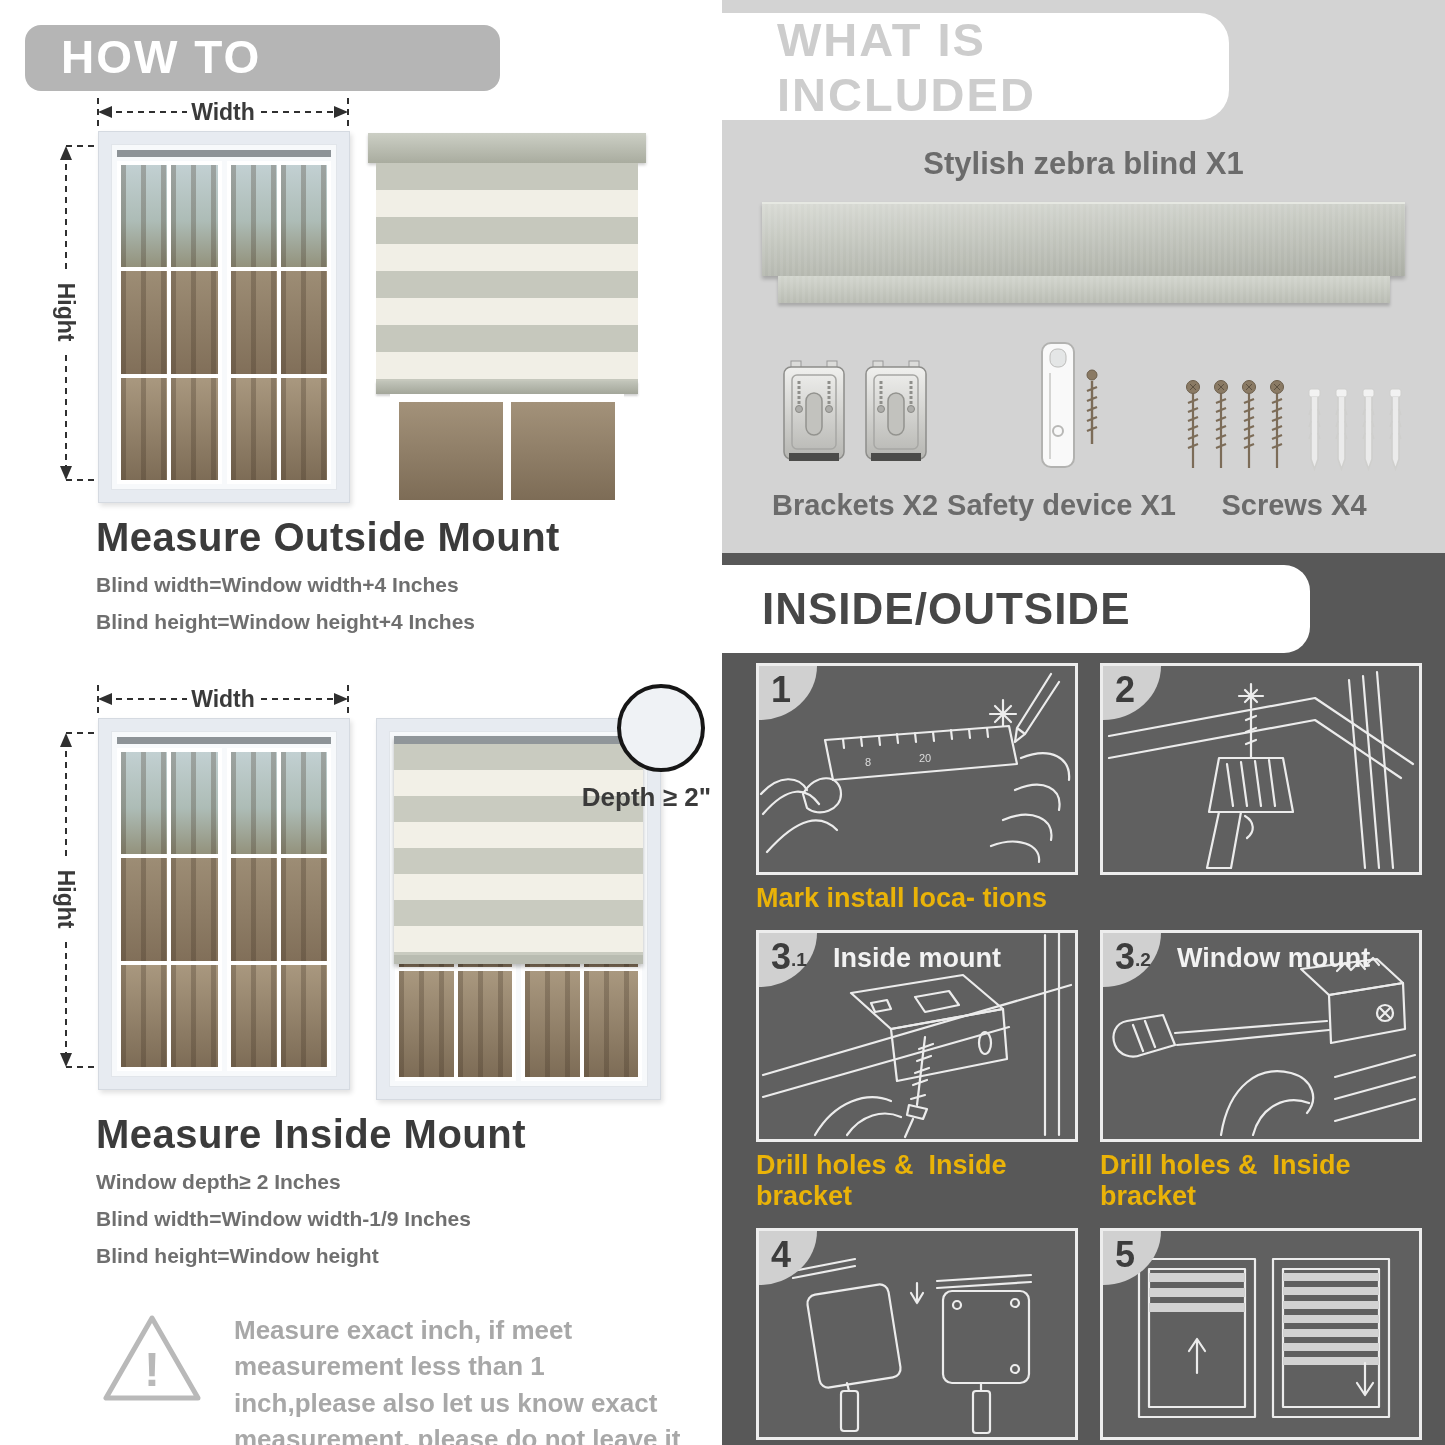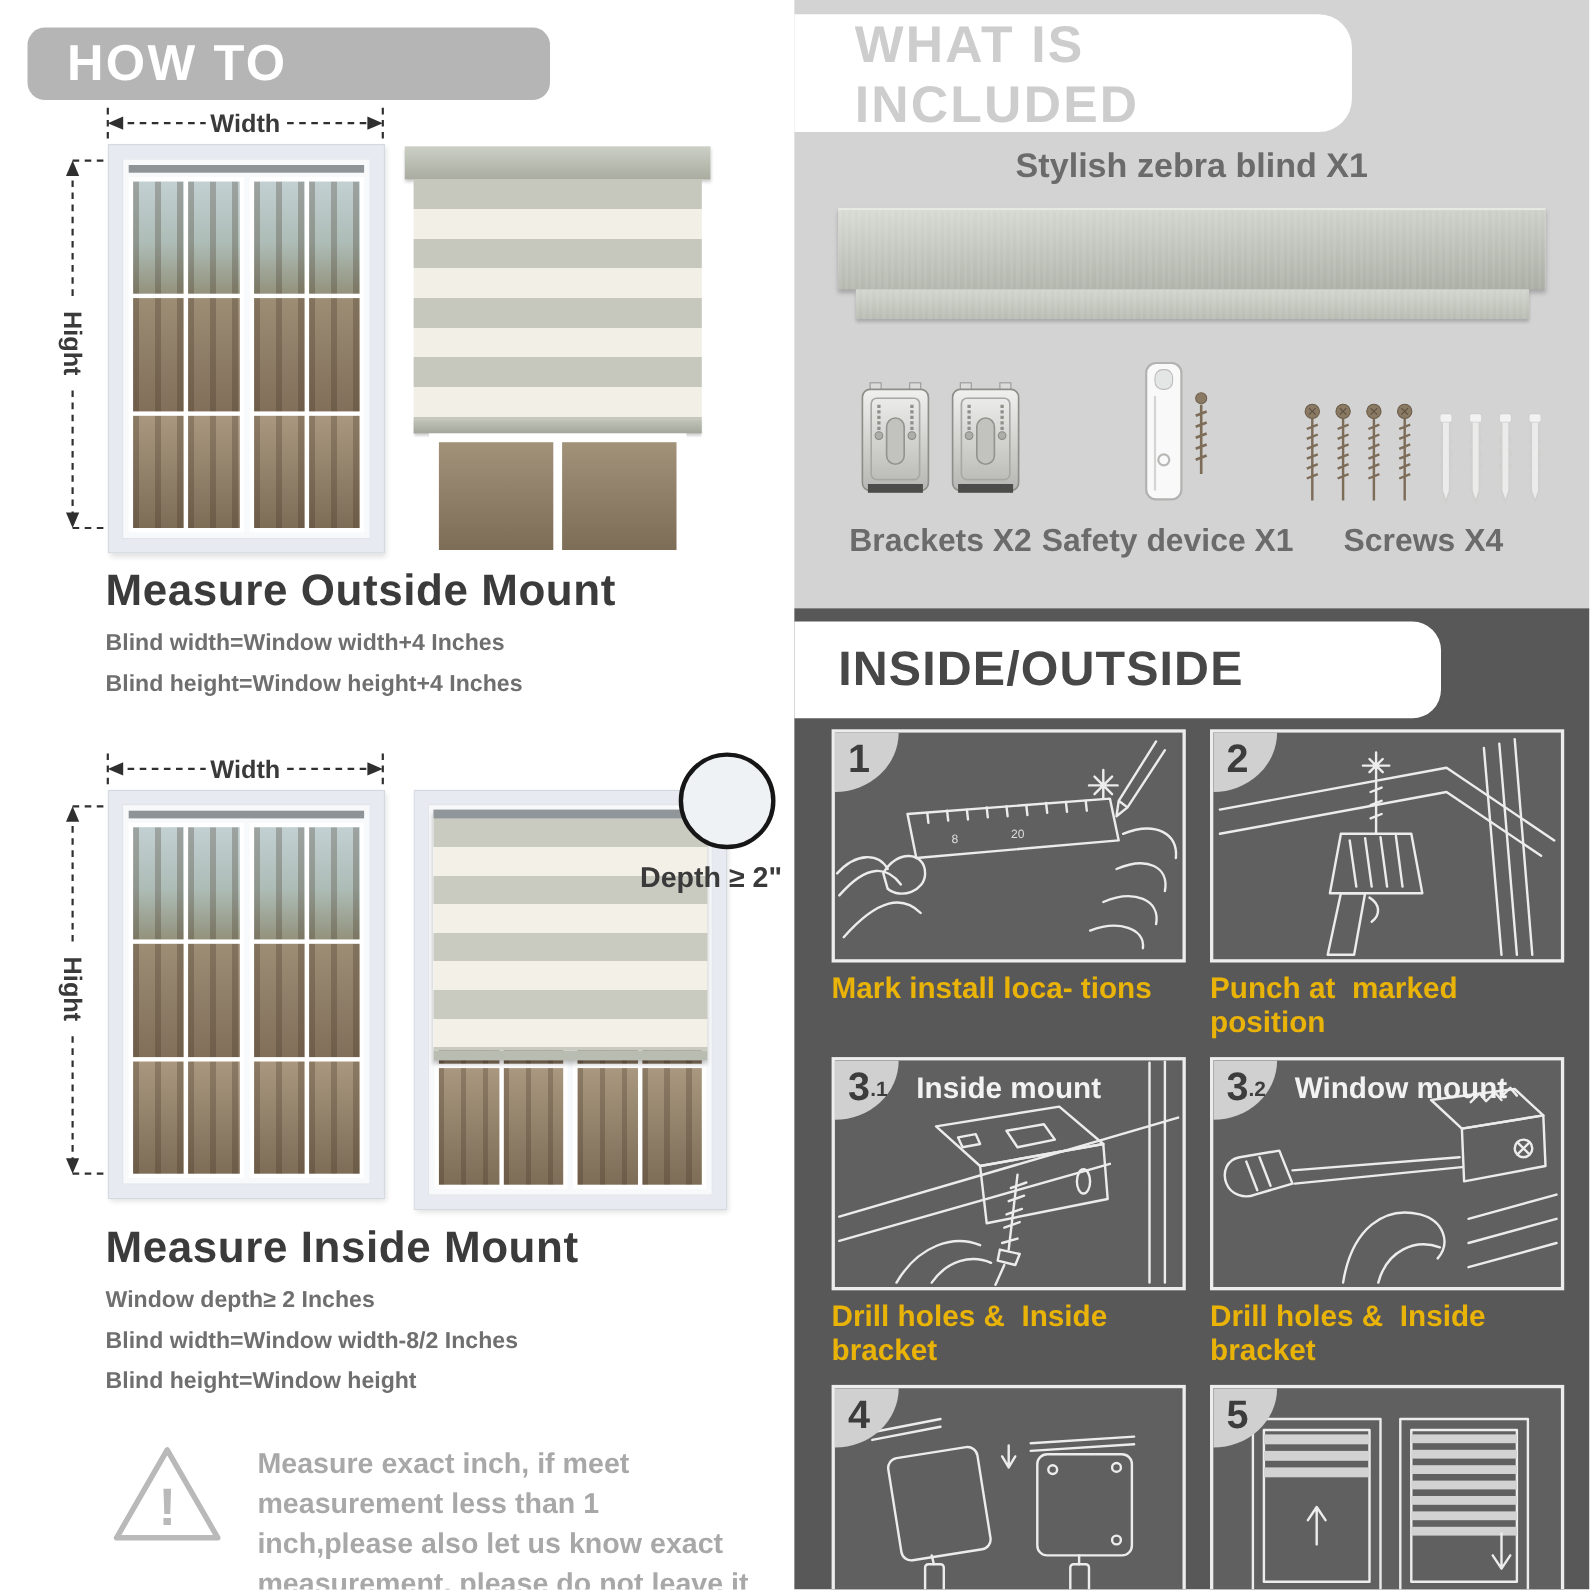--- a/index.html
+++ b/index.html
@@ -55,21 +55,21 @@
   .m-title { margin:12px 0 0 96px; font-size:40px; font-weight:bold; color:#3b3b3b; letter-spacing:.5px; }
   .formula { margin:13px 0 0 96px; font-size:21px; font-weight:bold; color:#6f6f6f; }
   .warning { display:flex; align-items:flex-start; gap:26px; margin:40px 0 0 96px; }
   .warning p { width:450px; font-size:26px; font-weight:bold; color:#a8a8a8; line-height:1.4; margin-top:4px; }
 
   
   .sec-included { height:553px; background:#d3d3d3; overflow:hidden; }
   .hdr-white { margin-top:13px; width:507px; height:107px; background:#fff; border-radius:0 30px 30px 0;
                display:flex; align-items:center; padding-left:55px;
                font-size:47px; font-weight:bold; letter-spacing:2px; color:#cdcdcd; }
-  .blind-name { text-align:center; margin-top:13px; font-size:31px; font-weight:bold; color:#6b6b6b; }
+  .blind-name { text-align:center; margin-top:26px; font-size:31px; font-weight:bold; color:#6b6b6b; }
   .headrail { margin:20px auto 0; width:643px; height:74px;
               background:repeating-linear-gradient(90deg, rgba(255,255,255,.07) 0 3px, rgba(0,0,0,0) 3px 6px),
                          linear-gradient(178deg,#d8dad4 0%,#c3c6be 45%,#abaea5 100%);
               border-top:2px solid #e6e8e2; box-shadow:0 3px 4px rgba(0,0,0,.22); }
   .valance { width:612px; height:27px; margin:0 auto;
              background:repeating-linear-gradient(90deg, rgba(255,255,255,.07) 0 3px, rgba(0,0,0,0) 3px 6px),
                         linear-gradient(#d2d5cd,#b9bcb3); box-shadow:0 3px 3px rgba(0,0,0,.2); }
   .items { display:flex; justify-content:space-between; align-items:flex-end; margin:36px 42px 0 50px; }
   .item { display:flex; flex-direction:column; align-items:center; gap:18px; }
   .item-art { display:flex; align-items:flex-end; gap:12px; }
@@ -230,21 +230,21 @@
             <i class="dc1"></i>
             <i class="dc2"></i>
             <i class="dcd"></i>
           </div>
         <div class="depth-label">Depth ≥ 2"</div>
       </div>
     </div>
 
     <h2 class="m-title">Measure Inside Mount</h2>
     <p class="formula">Window depth≥ 2 Inches</p>
-    <p class="formula">Blind width=Window width-8/2 Inches</p>
+    <p class="formula">Blind width=Window width-1/9 Inches</p>
     <p class="formula">Blind height=Window height</p>
 
     <div class="warning">
       <svg width="112" height="100" viewBox="0 0 112 100">
         <path d="M56,10 L10,90 L102,90 Z" stroke="#b9b9b9" stroke-width="5" fill="none" stroke-linejoin="round"></path>
         <text x="56" y="78" font-size="48" font-weight="bold" fill="#b9b9b9" text-anchor="middle" font-family="Liberation Sans,sans-serif">!</text>
       </svg>
       <p>Measure exact inch, if meet measurement less than 1 inch,please also let us know exact measurement, please do not leave it</p>
     </div>
   </div>
@@ -394,21 +394,20 @@
               <path d="M6,70 L212,32 L310,98 M6,92 L212,54 L298,112"></path>
               <path d="M142,24 l12,12 M154,24 l-12,12 M148,18 l0,24 M136,30 l24,0"></path>
               <path d="M148,44 L148,92 M143,54 l10,-4 M143,66 l10,-4 M143,78 l10,-4"></path>
               <polygon points="116,92 180,92 190,146 106,146"></polygon>
               <path d="M124,98 l6,42 M138,96 l6,44 M152,95 l6,45 M166,94 l6,46"></path>
               <polygon points="116,146 138,146 128,202 104,202"></polygon>
               <path d="M142,150 c10,6 10,16 2,22"></path>
             </g>
               </svg>
           </div>
-          <div class="caption">Punch at  marked position</div>
         </div>
 
         <div class="panel">
           <div class="frame">
             <div class="badge">
                 <span class="n">3</span>
                 <span class="s">.1</span>
               </div>
             <span class="ptitle">Inside mount</span>
             <svg class="sketch" viewBox="0 0 316 206">

